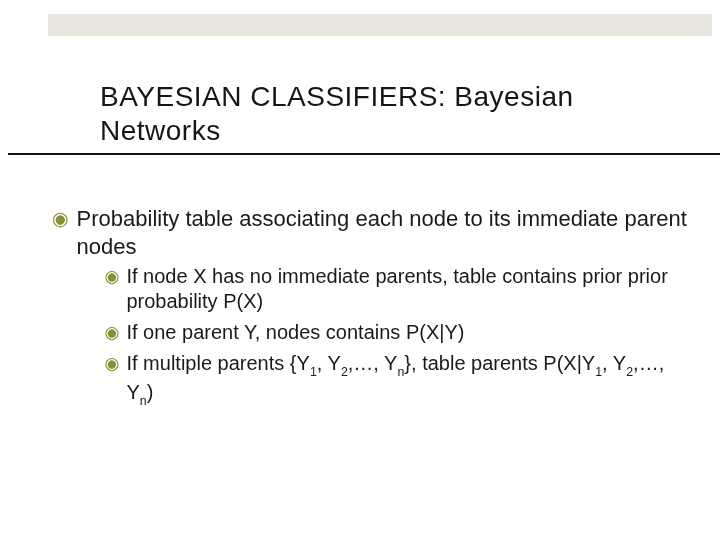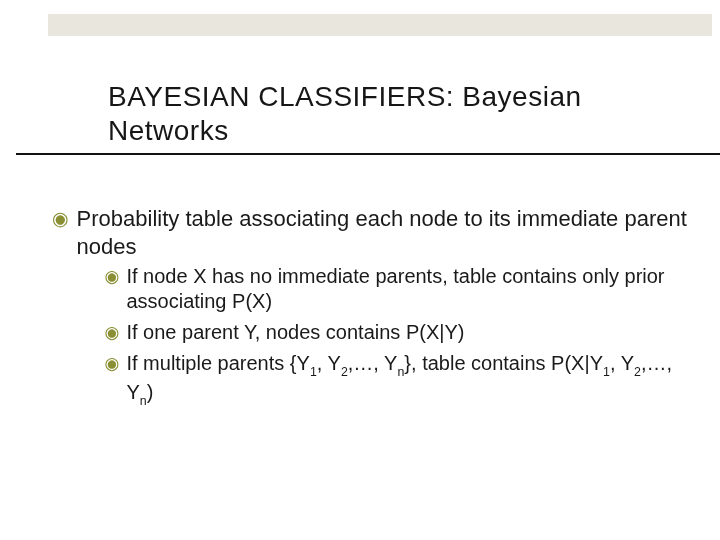--- a/index.html
+++ b/index.html
@@ -1,19 +1,19 @@
 <!DOCTYPE html>
 <html><head>
 <meta charset="utf-8">
 <style>
   * { margin: 0; padding: 0; box-sizing: border-box; }
   html, body { width: 720px; height: 540px; overflow: hidden; background: #fff; font-family: Arial, Helvetica, sans-serif; color: #1a1a1a; }
   .slide { position: relative; width: 720px; height: 540px; background: #fff; }
   .top-band { position: absolute; top: 14px; left: 48px; right: 8px; height: 22px; background: #e9e6dd; }
-  .title-wrap { position: absolute; top: 80px; left: 16px; right: 0; }
+  .title-wrap { position: absolute; top: 80px; left: 8px; right: 0; }
   .title { font-size: 28px; font-weight: 400; letter-spacing: 0.5px; line-height: 1.2; padding-left: 92px; padding-right: 20px; color: #161616; }
   .title-underline { border: 0; border-top: 2px solid #111; margin-top: 6px; margin-left: 0; margin-right: 0; }
   .content { position: absolute; top: 205px; left: 52px; right: 30px; font-size: 22px; line-height: 1.25; }
   .b1 { display: flex; align-items: flex-start; margin-bottom: 14px; }
   .b1 .mk { flex: 0 0 auto; margin-right: 8px; margin-top: 2px; color: #8a8f33; font-size: 19px; }
   .b1 .tx { flex: 1 1 auto; }
   .sub { margin-left: 28px; margin-top: 4px; font-size: 20px; }
   .b2 { display: flex; align-items: flex-start; margin-bottom: 6px; }
   .b2 .mk { flex: 0 0 auto; margin-right: 7px; margin-top: 2px; color: #8a8f33; font-size: 17px; }
   .b2 .tx { flex: 1 1 auto; line-height: 1.25; }
@@ -32,27 +32,27 @@
 
   <div class="content">
     <div class="b1">
       <span class="mk">◉</span>
       <div class="tx">
         <span>Probability table associating each node to its immediate parent nodes</span>
 
         <div class="sub">
           <div class="b2">
             <span class="mk">◉</span>
-            <span class="tx">If node X has no immediate parents, table contains only prior associating P(X)</span>
+            <span class="tx">If node X has no immediate parents, table contains prior prior probability P(X)</span>
           </div>
           <div class="b2">
             <span class="mk">◉</span>
             <span class="tx">If one parent Y, nodes contains P(X|Y)</span>
           </div>
           <div class="b2">
             <span class="mk">◉</span>
-            <span class="tx"><span>If multiple parents {Y</span><span class="subscript">1</span><span>, Y</span><span class="subscript">2</span><span>,…, Y</span><span class="subscript">n</span><span>}, table contains P(X|Y</span><span class="subscript">1</span><span>, Y</span><span class="subscript">2</span><span>,…, Y</span><span class="subscript">n</span><span>)</span></span>
+            <span class="tx"><span>If multiple parents {Y</span><span class="subscript">1</span><span>, Y</span><span class="subscript">2</span><span>,…, Y</span><span class="subscript">n</span><span>}, table parents P(X|Y</span><span class="subscript">1</span><span>, Y</span><span class="subscript">2</span><span>,…, Y</span><span class="subscript">n</span><span>)</span></span>
           </div>
         </div>
       </div>
     </div>
   </div>
 </div>
 
 </body></html>

